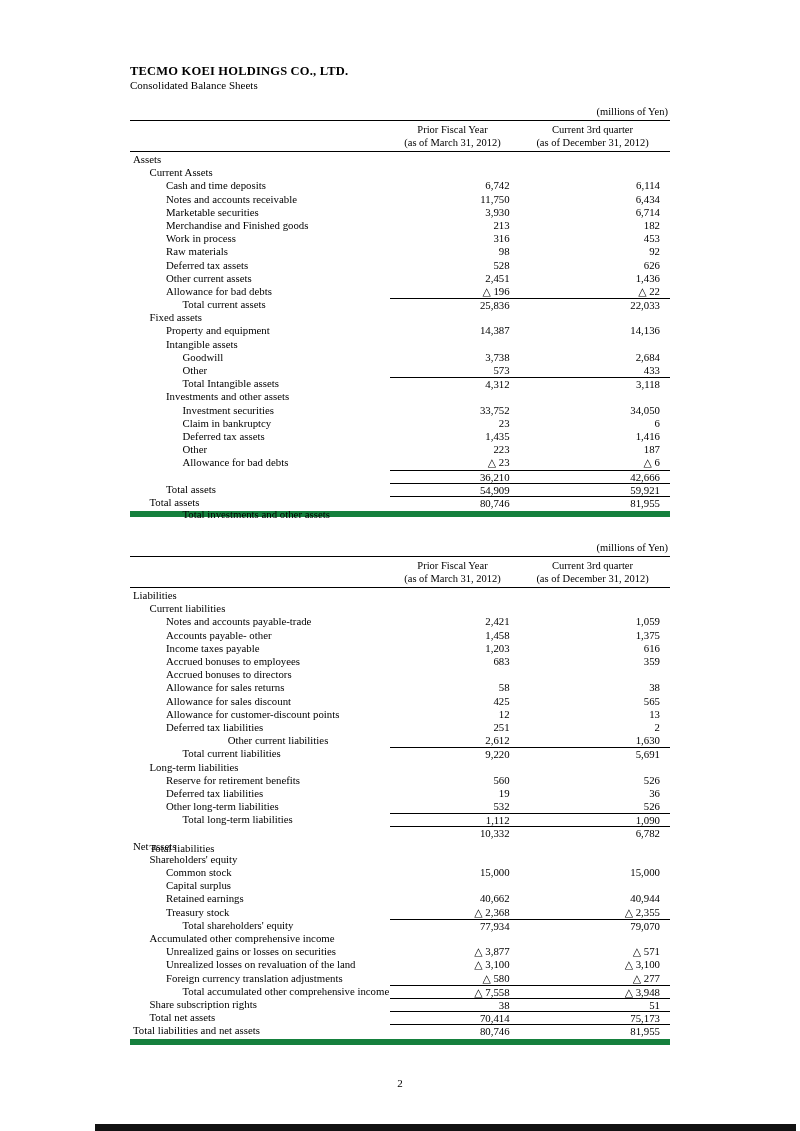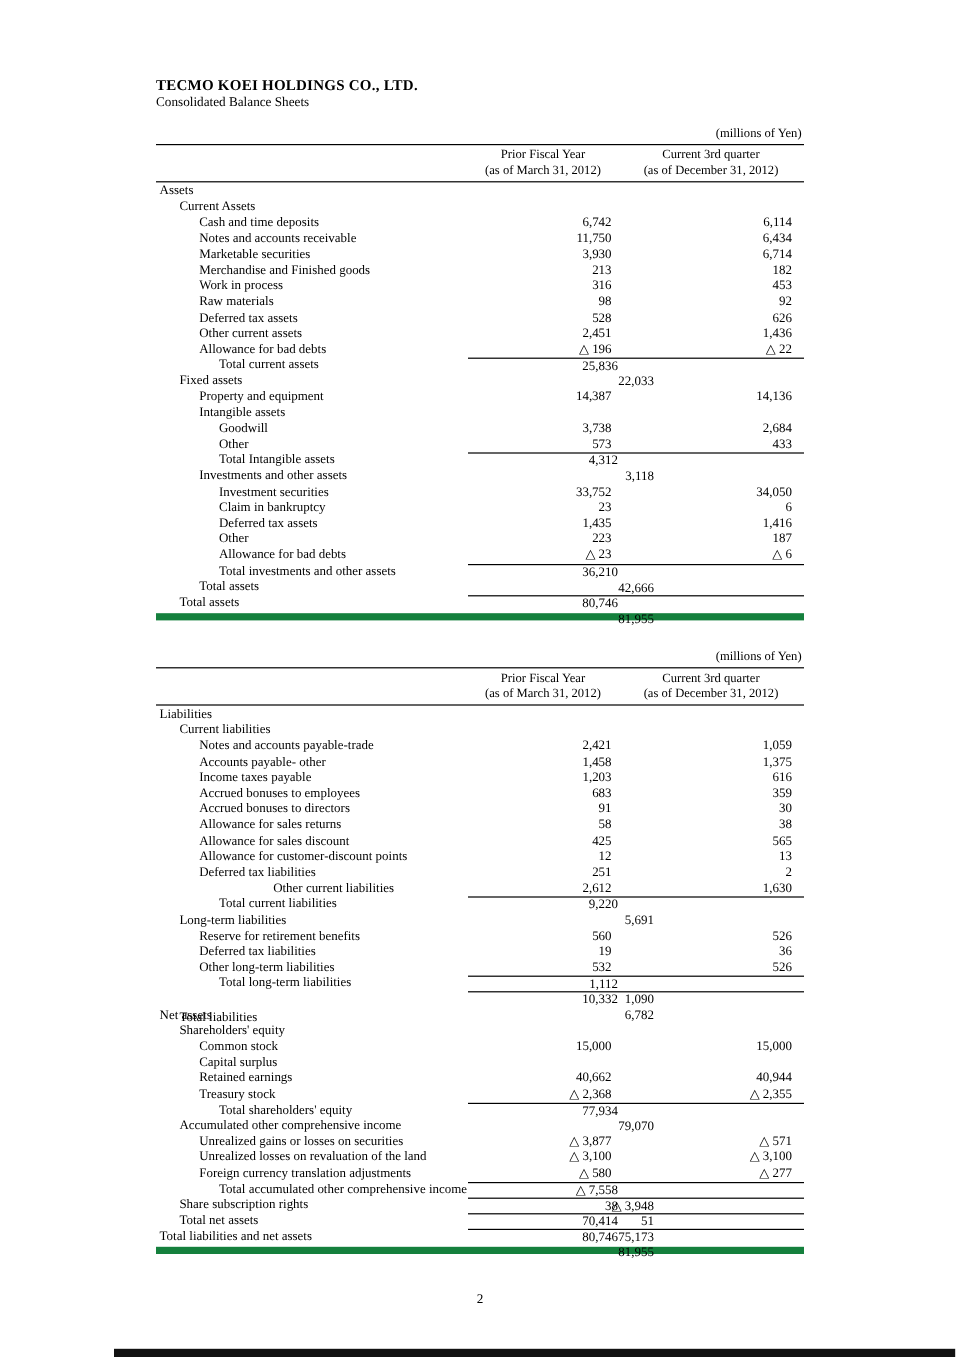--- a/index.html
+++ b/index.html
@@ -13,21 +13,21 @@
   .table-block.second .units{margin-top:25px;}
   .thead{display:flex;border-top:1px solid #000;border-bottom:1px solid #000;padding:2px 0;}
   .hspacer{flex:1;}
   .hcol{text-align:center;font-size:10.5px;line-height:13px;}
   .hcol.c0{width:125px;}
   .hcol.c1{width:155px;}
   .tbody{border-bottom:6px solid #15803d;padding:1px 0 2px;}
   .trow{display:flex;height:13.2px;font-size:10.8px;}
   .rlabel{flex:1;min-width:0;white-space:nowrap;line-height:13.2px;}
   .nums{display:flex;width:280px;flex:none;}
-  .nums.topline{border-top:1px solid #000;flex-direction:column;}
+  .nums.topline{border-top:1px solid #000;}
   .num{text-align:right;white-space:nowrap;line-height:13px;}
   .num.c0{width:125px;padding-right:2px;}
   .num.c1{width:155px;padding-right:10px;}
   .page-number{position:absolute;top:1077px;left:0;width:800px;text-align:center;font-size:11px;}
   .bottom-bar{position:absolute;bottom:0;left:95px;width:701px;height:7px;background:#121212;}
 </style>
 </head>
 <body>
 
 <div class="content">
@@ -210,28 +210,32 @@
             </div>
           </div>
           <div class="trow">
             <div class="rlabel" style="padding-left: 52.5px;">Allowance for bad debts</div>
             <div class="nums">
               <div class="num c0">△ 23</div>
               <div class="num c1">△ 6</div>
             </div>
           </div>
           <div class="trow">
-            <div class="rlabel" style="padding-left: 52.5px;">Total investments and other assets</div>
+            <div class="rlabel" style="padding-left: 52.5px; margin-top: 38px;">Total investments and other assets</div>
             <div class="nums topline">
               <div class="num c0">36,210</div>
               <div class="num c1">42,666</div>
             </div>
           </div>
           <div class="trow">
             <div class="rlabel" style="padding-left: 36px;">Total assets</div>
+            <div class="nums topline">
+              <div class="num c0">54,909</div>
+              <div class="num c1">59,921</div>
+            </div>
           </div>
           <div class="trow">
             <div class="rlabel" style="padding-left: 19.5px;">Total assets</div>
             <div class="nums topline">
               <div class="num c0">80,746</div>
               <div class="num c1">81,955</div>
             </div>
           </div>
         </div>
       </div>
@@ -286,24 +290,20 @@
           </div>
           <div class="trow">
             <div class="rlabel" style="padding-left: 36px;">Accrued bonuses to employees</div>
             <div class="nums">
               <div class="num c0">683</div>
               <div class="num c1">359</div>
             </div>
           </div>
           <div class="trow">
             <div class="rlabel" style="padding-left: 36px;">Accrued bonuses to directors</div>
-            <div class="nums">
-              <div class="num c0">91</div>
-              <div class="num c1">30</div>
-            </div>
           </div>
           <div class="trow">
             <div class="rlabel" style="padding-left: 36px;">Allowance for sales returns</div>
             <div class="nums">
               <div class="num c0">58</div>
               <div class="num c1">38</div>
             </div>
           </div>
           <div class="trow">
             <div class="rlabel" style="padding-left: 36px;">Allowance for sales discount</div>

